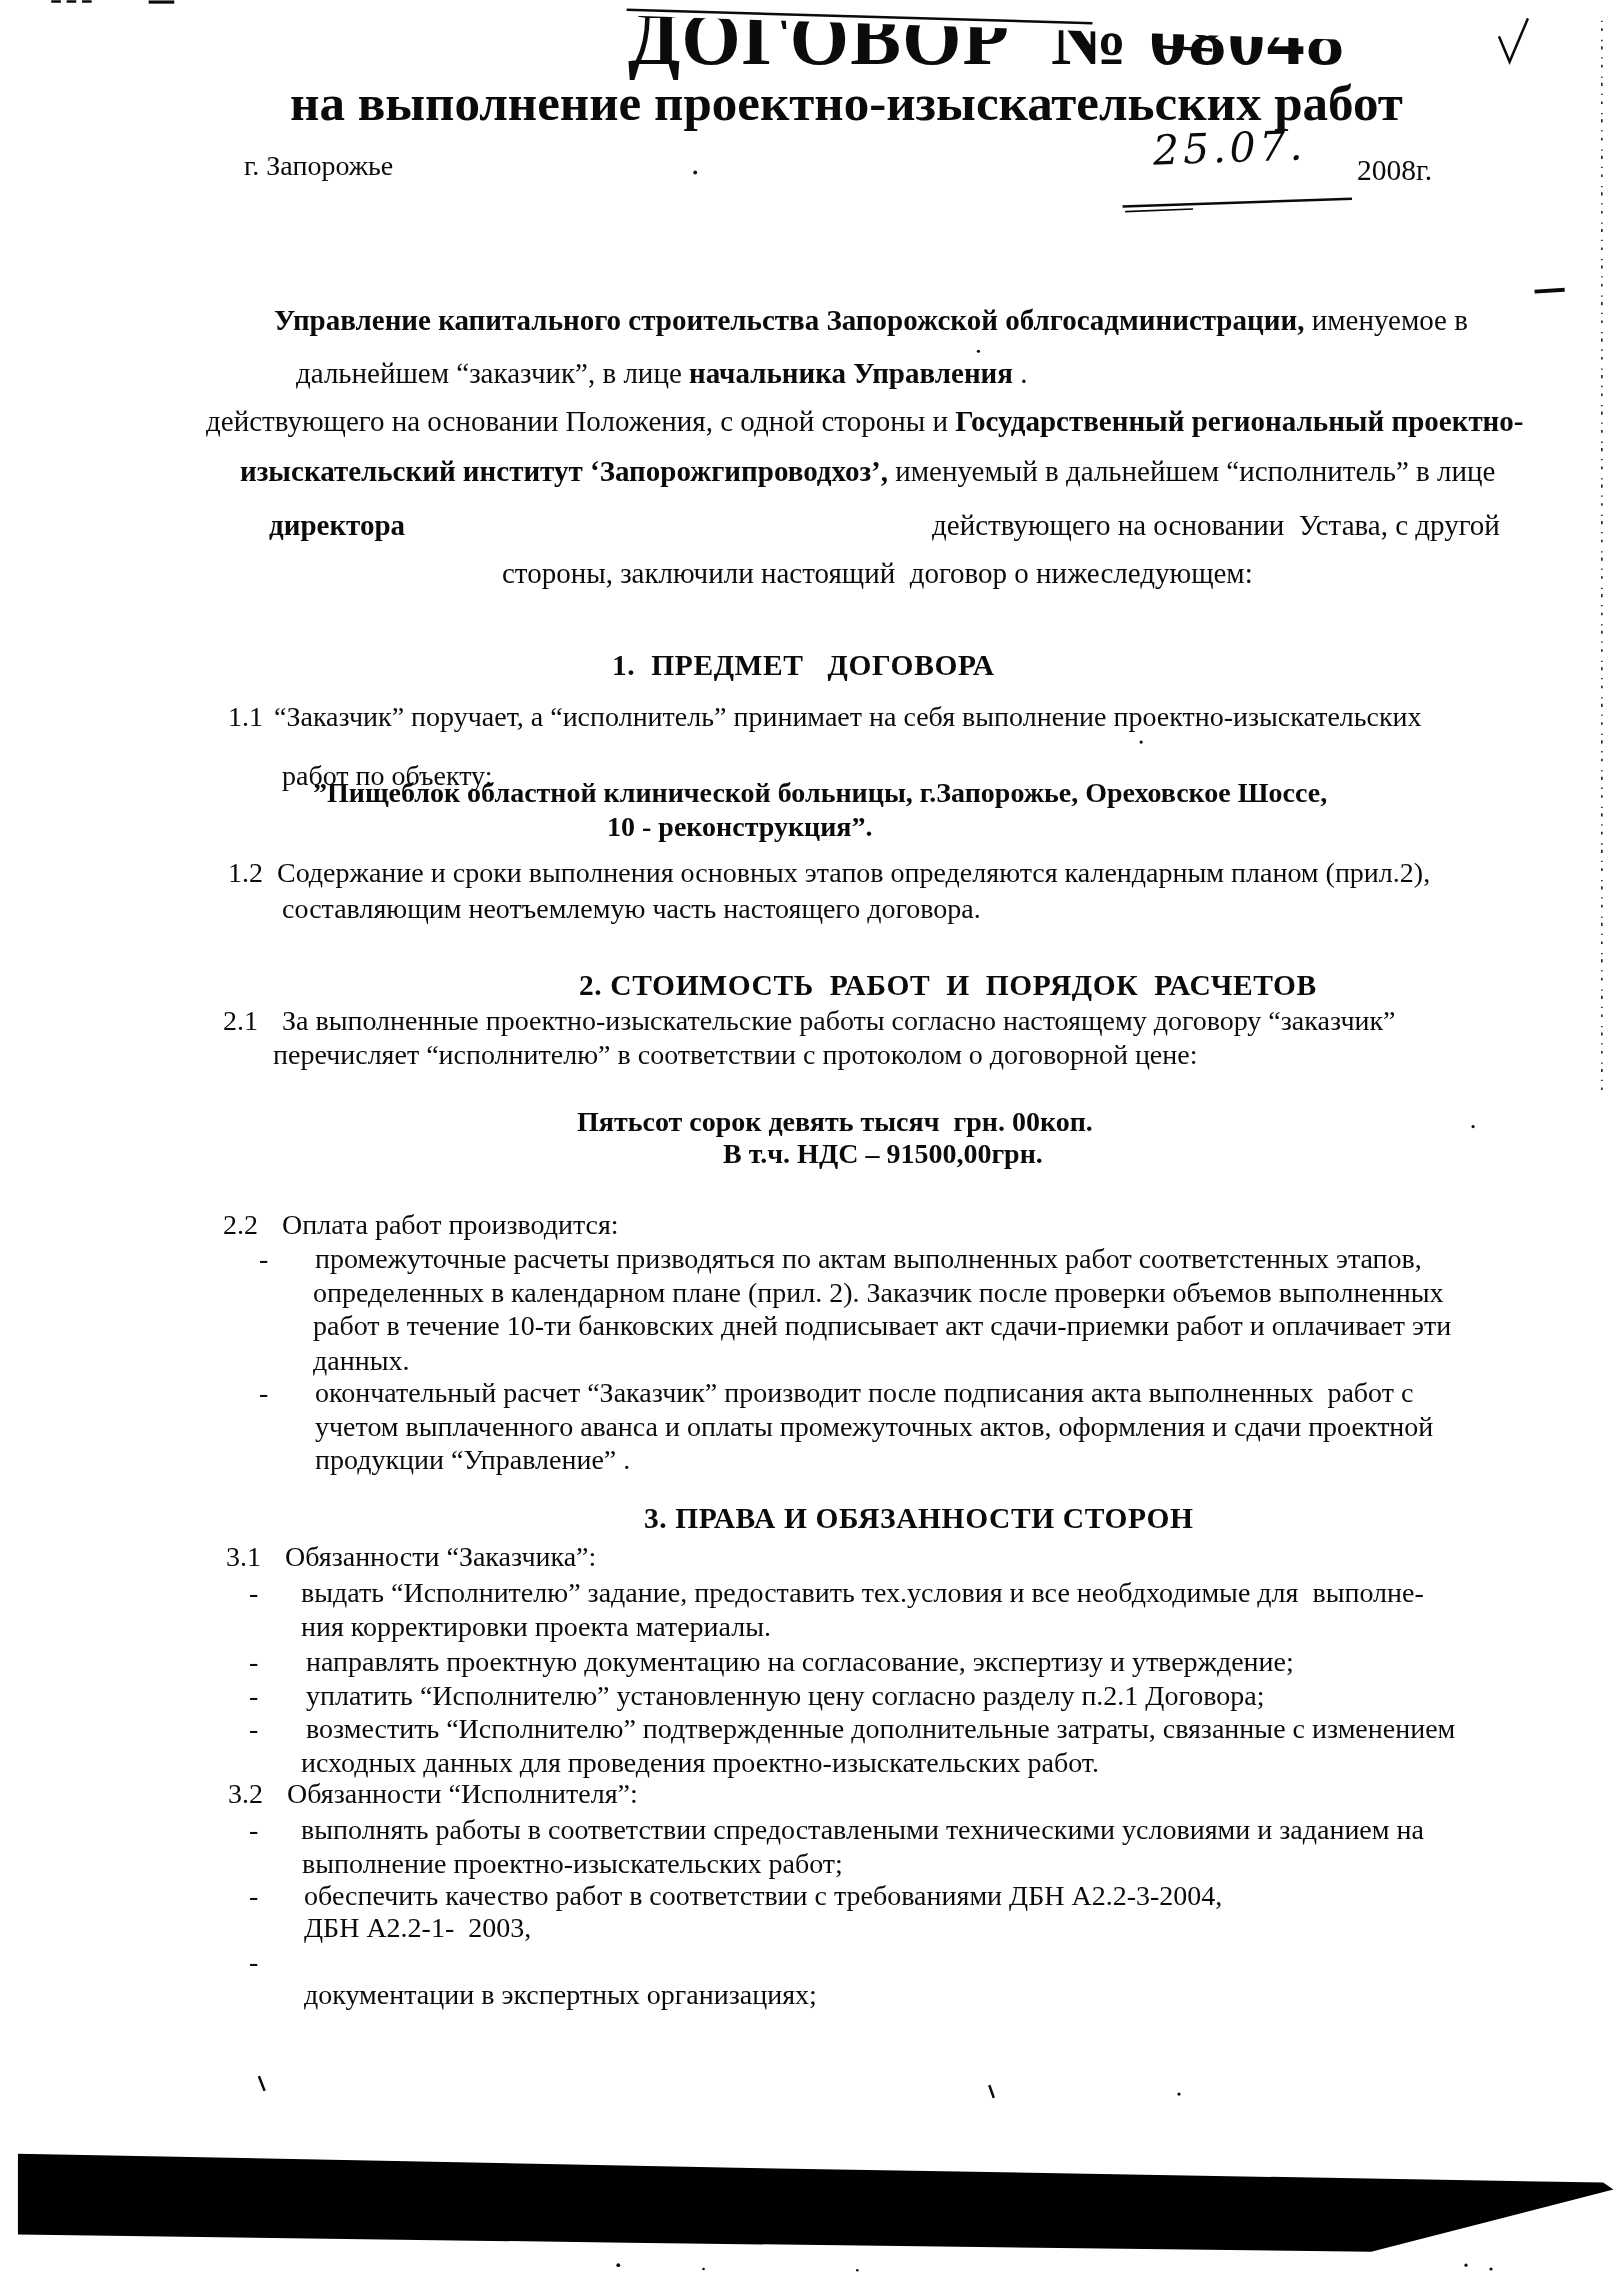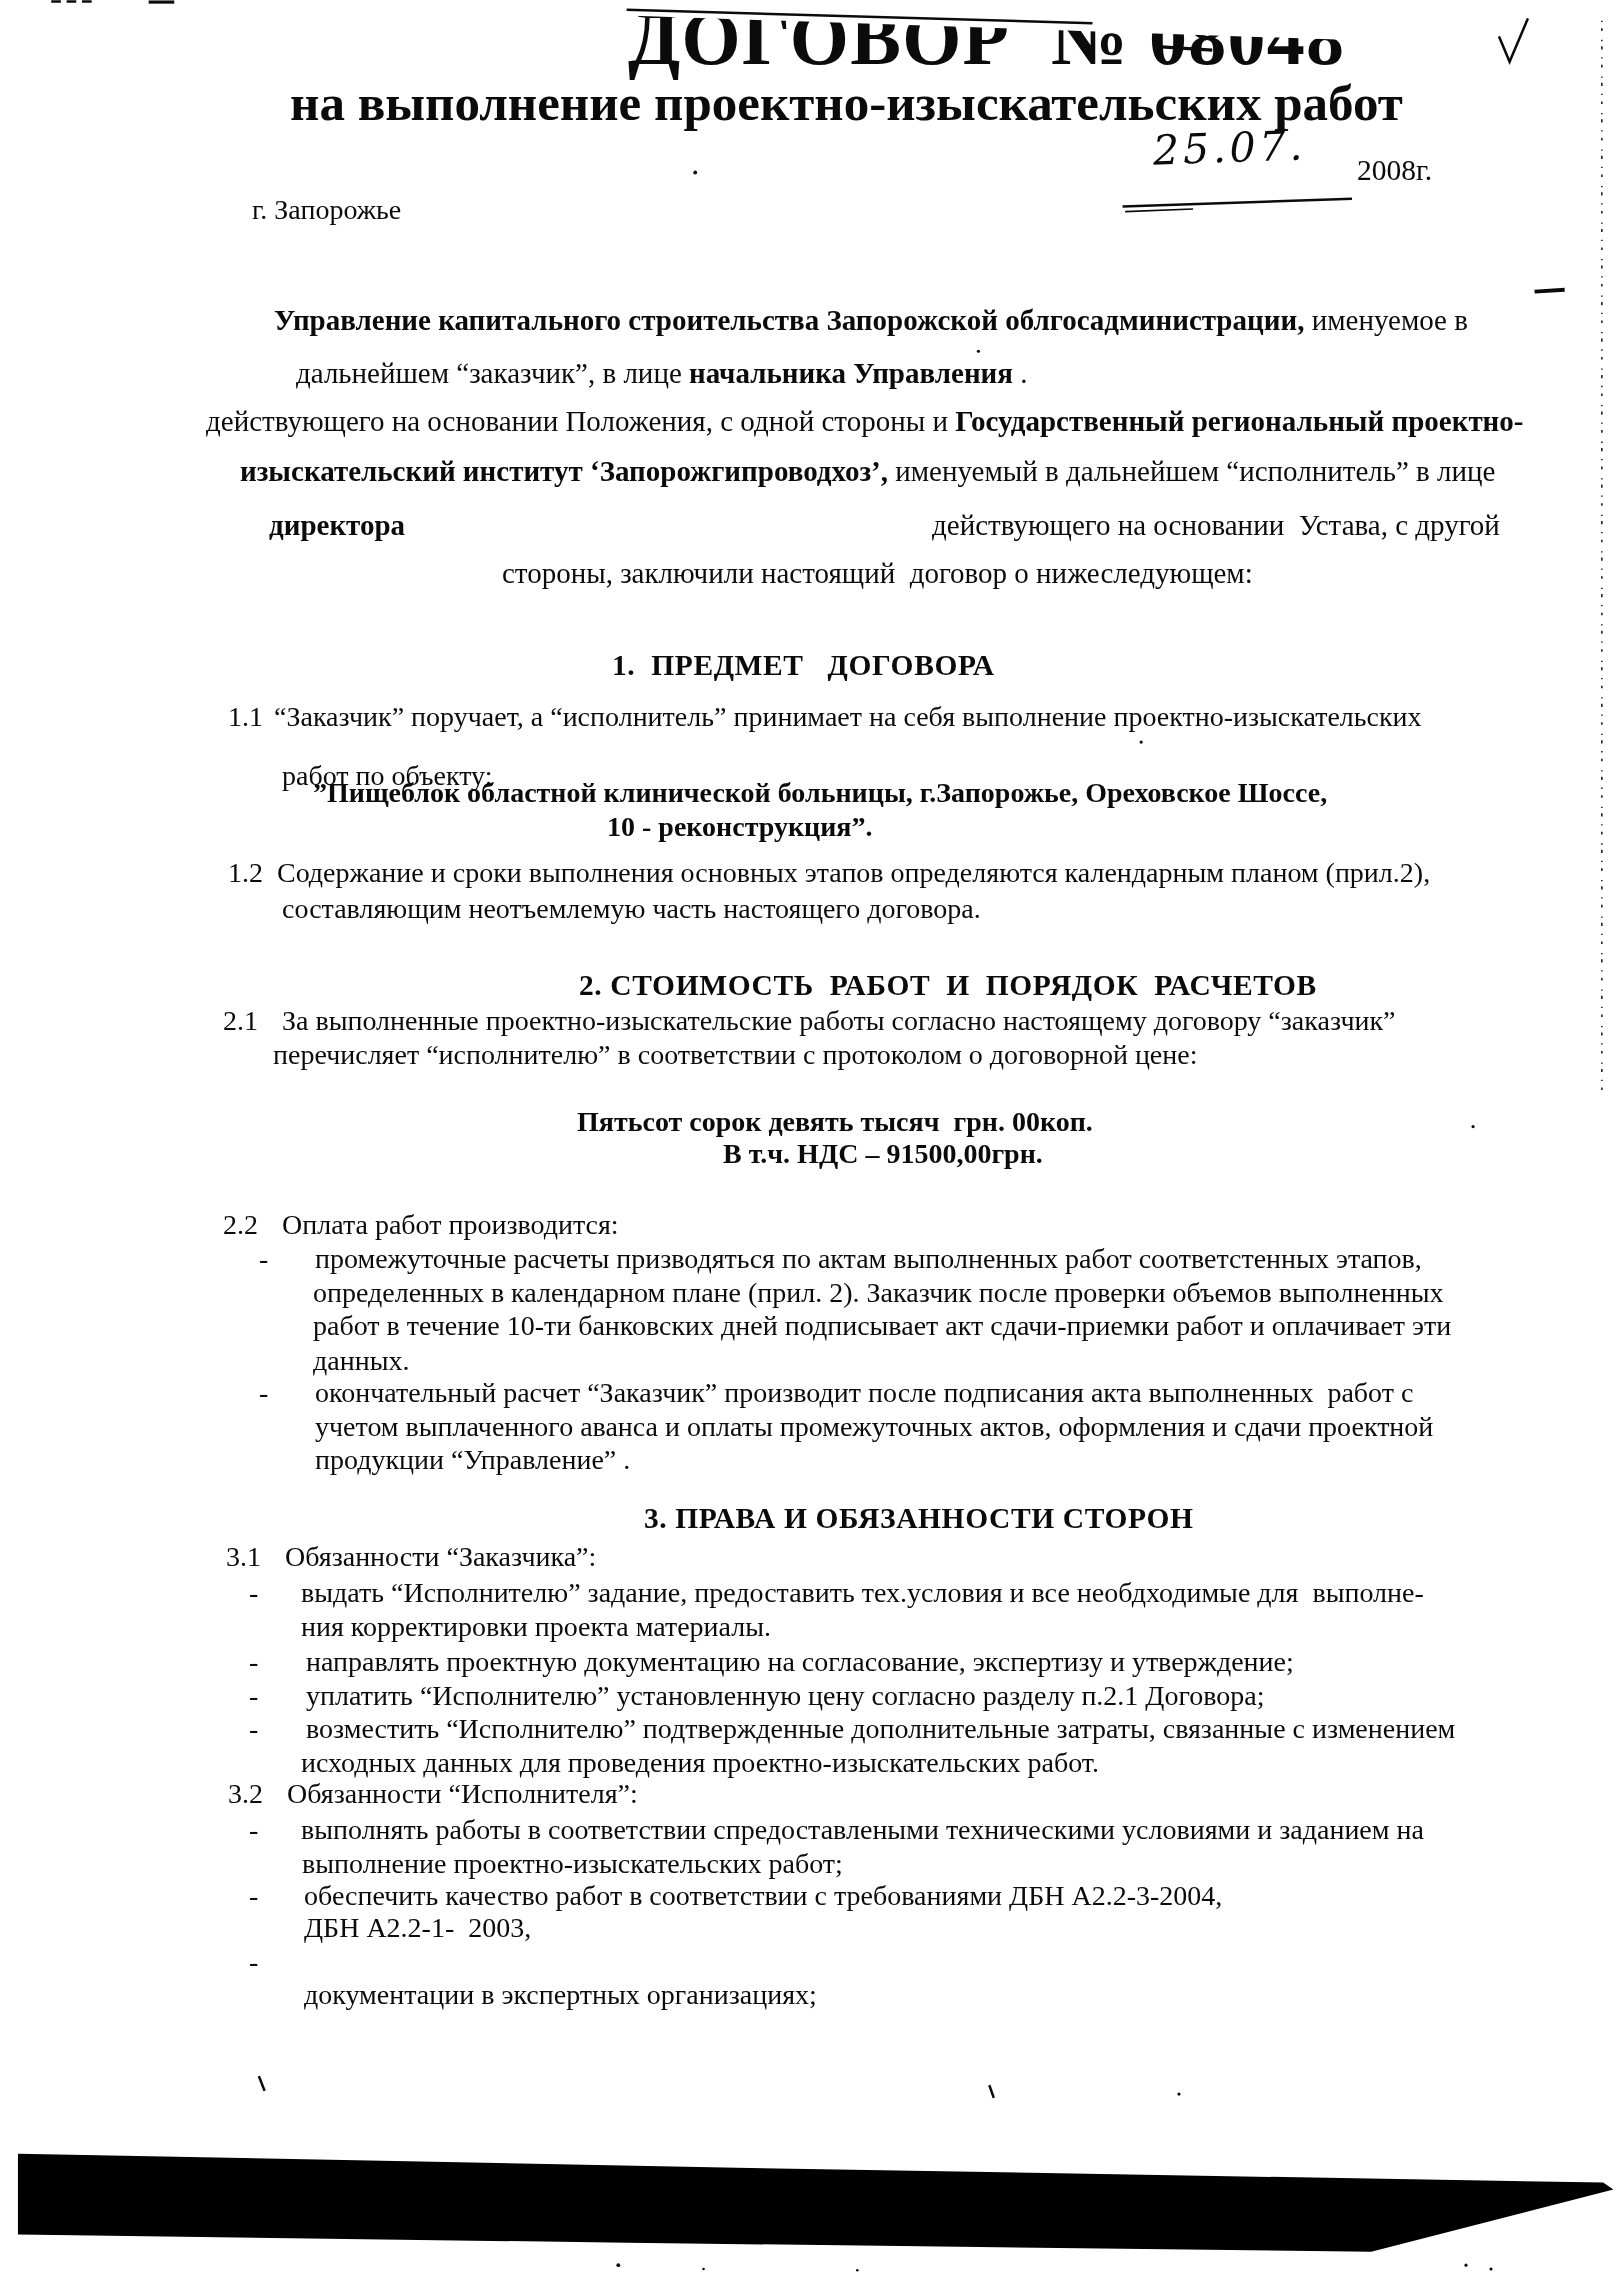--- a/index.html
+++ b/index.html
@@ -24,21 +24,21 @@
   .artifacts{position:absolute;left:0;top:0;z-index:5;pointer-events:none;}
 </style>
 </head>
 <body>
 
 <div class="page">
 
   <div class="ln t1" style="left:628px;top:0px;">ДОГОВОР  № 08048</div>
   <div class="ln t2" style="left:290px;top:78px;">на выполнение проектно-изыскательских работ</div>
 
-  <div class="ln body" style="left:252px;top:152px;margin-top:44px;">г. Запорожье</div>
+  <div class="ln body" style="left:244px;top:152px;">г. Запорожье</div>
   <div class="ln hand" style="left:1153px;top:128px;">25.07.</div>
   <div class="ln body" style="left:1357px;top:156px;font-size:29.5px;">2008г.</div>
 
   <div class="ln intro" style="left:274px;top:306px;"><span class="b">Управление капитального строительства Запорожской облгосадминистрации,</span><span> именуемое в</span></div>
   <div class="ln intro" style="left:296px;top:359px;"><span>дальнейшем “заказчик”, в лице </span><span class="b">начальника Управления</span><span> .</span></div>
   <div class="ln intro" style="left:206px;top:407px;"><span>действующего на основании Положения, с одной стороны и </span><span class="b">Государственный региональный проектно-</span></div>
   <div class="ln intro" style="left:240px;top:457px;"><span class="b">изыскательский институт ‘Запорожгипроводхоз’,</span><span> именуемый в дальнейшем “исполнитель” в лице</span></div>
   <div class="ln intro b" style="left:269px;top:511px;">директора</div>
   <div class="ln intro" style="left:932px;top:511px;">действующего на основании  Устава, с другой</div>
   <div class="ln intro" style="left:502px;top:559px;">стороны, заключили настоящий  договор о нижеследующем:</div>

